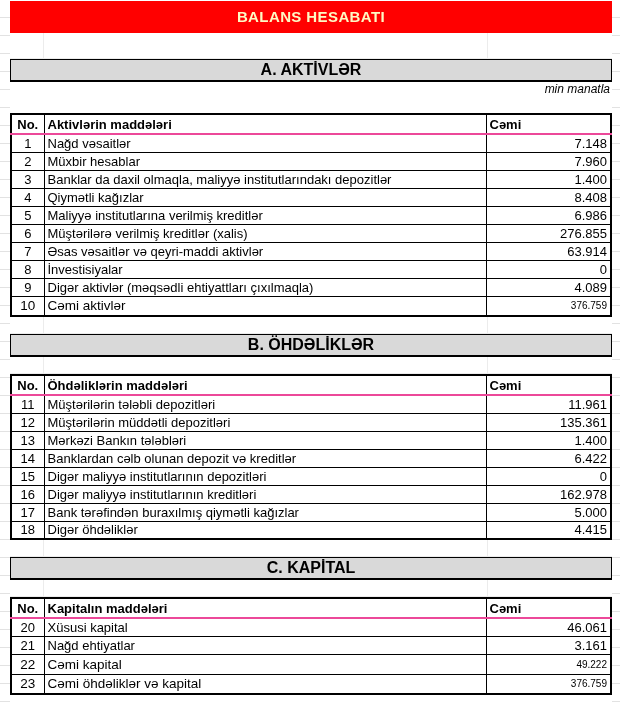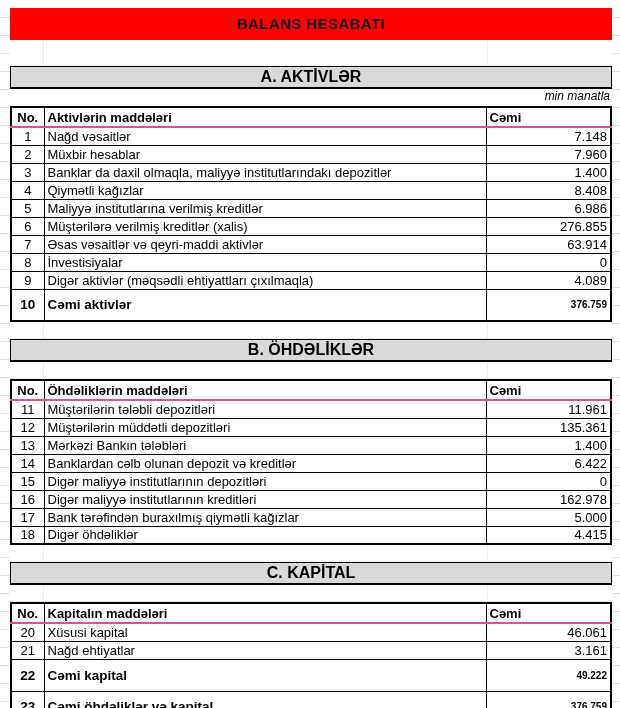--- a/index.html
+++ b/index.html
@@ -15,24 +15,24 @@
   .margin-strip {
     position: absolute; top: 0; bottom: 0; width: 10px;
     background: repeating-linear-gradient(to bottom, transparent 0, transparent 17px, #e2e2e2 17px, #e2e2e2 18px);
   }
   .margin-strip.left { left: 0; }
   .margin-strip.right { right: 0; width: 8px; }
 
   .content { position: absolute; left: 10px; top: 0; width: 602px; }
 
   .banner {
-    margin-top: 8px;
+    margin-top: 1px;
     height: 32px; line-height: 32px;
     background: #ff0000;
-    color: #0f172a;
+    color: #fef9c3;
     font-weight: bold;
     font-size: 15px;
     letter-spacing: 0.4px;
     text-align: center;
   }
 
   .gap { height: 17px; position: relative;
     background:
       linear-gradient(#ececec, #ececec) 0 100% / 100% 1px no-repeat,
       linear-gradient(#ececec, #ececec) 477px 0 / 1px 100% no-repeat,
@@ -44,21 +44,21 @@
     height: 23px; line-height: 20px;
     background: #d9d9d9;
     border: 1px solid #000;
     border-bottom-width: 2px;
     font-weight: bold;
     font-size: 16px;
     text-align: center;
   }
 
   .unit-note {
-    height: 17px; line-height: 15px;
+    height: 31px; line-height: 15px;
     font-style: italic;
     font-size: 12px;
     text-align: right;
     padding-right: 2px;
   }
 
   table {
     width: 602px;
     border-collapse: collapse;
     table-layout: fixed;
@@ -79,21 +79,21 @@
     vertical-align: middle;
   }
   thead th {
     font-weight: bold;
     height: 20px;
     border-bottom: 2px solid #ec4899;
   }
   td.no, th.no { text-align: center; padding: 0 1px; }
   td.val { text-align: right; }
   th.val { text-align: left; }
-  tr.total td { font-weight: bold; height: 32px; font-size: 13.5px; }
+  tr.total td { font-weight: normal; height: 20px; font-size: 13.5px; }
   tr.total td.val { font-size: 10px; }
 </style>
 </head>
 <body>
 
 <div class="margin-strip left"></div>
 <div class="margin-strip right"></div>
 
 <div class="content">
 

